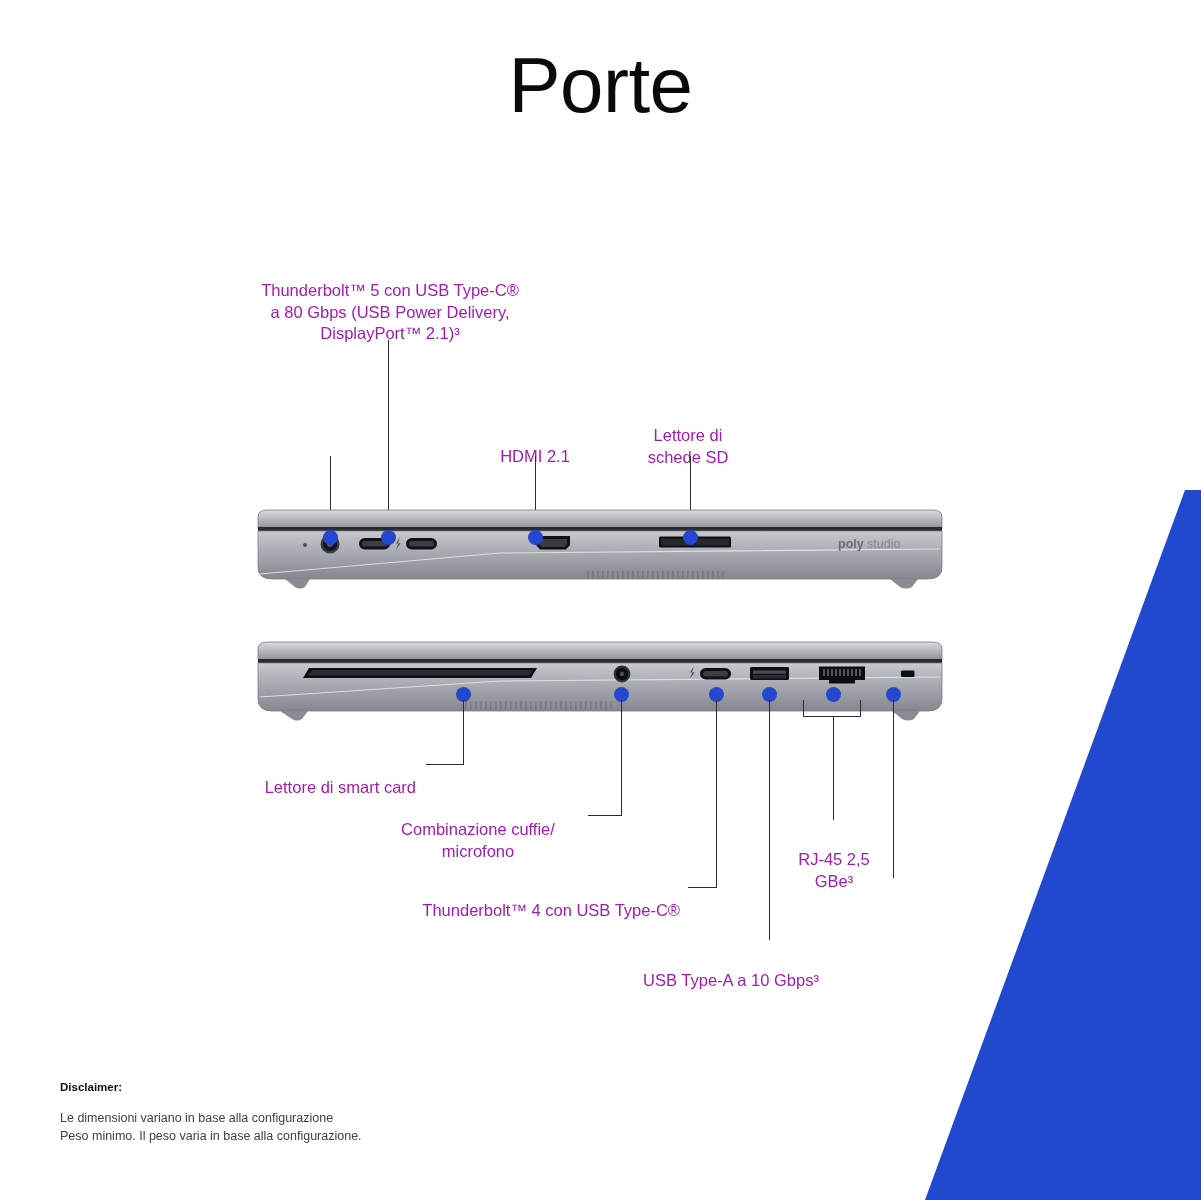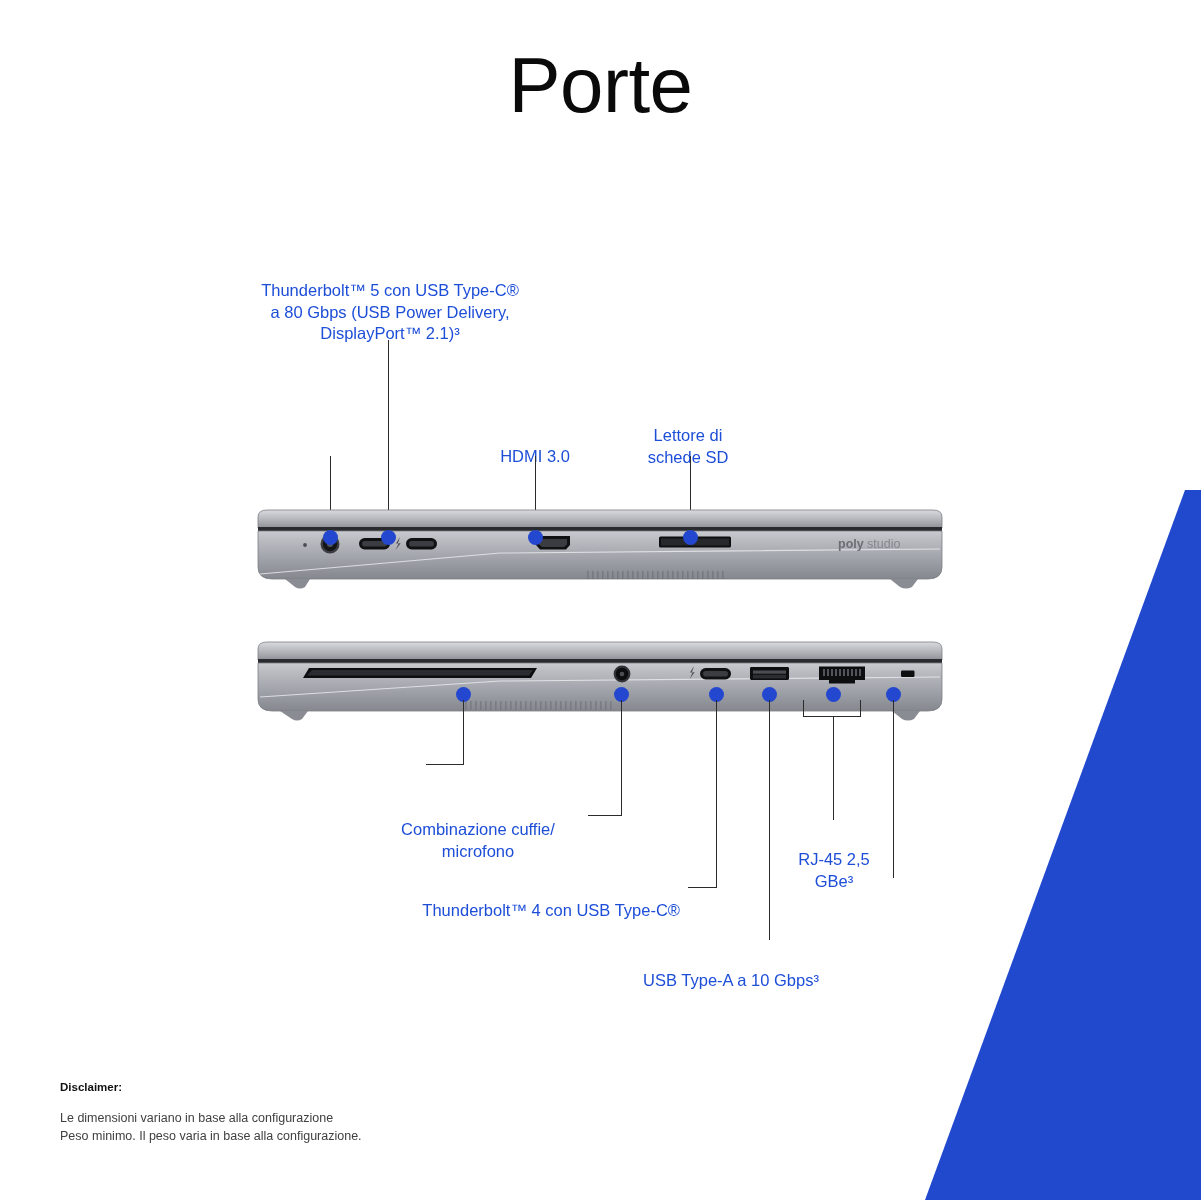--- a/index.html
+++ b/index.html
@@ -28,21 +28,21 @@
     letter-spacing:-0.5px;
     line-height:1;
     color:#0a0a0a;
   }
 
   
   .callout{
     position:absolute;
     font-size:16.5px;
     line-height:1.32;
-    color:#1d4ed8;
+    color:#a21caf;
     white-space:pre-line;
   }
   .callout.c-center{text-align:center;}
   .callout.c-right{text-align:right;}
 
   
   .leader{position:absolute;background:#2b2b2b;}
   .leader.v{width:1px;}
   .leader.h{height:1px;}
 
@@ -79,21 +79,21 @@
   <div class="callout c-center" style="left:190px;top:258px;width:400px;">
     <span>Thunderbolt™ 5 con USB Type-C®
 a 80 Gbps (USB Power Delivery,
 DisplayPort™ 2.1)³</span>
   </div>
   <div class="leader v" style="left:388px;top:340px;height:196px;"></div>
 
   <div class="leader v" style="left:330px;top:456px;height:80px;"></div>
 
   <div class="callout c-center" style="left:450px;top:424px;width:170px;">
-    <span>HDMI 3.0</span>
+    <span>HDMI 2.1</span>
   </div>
   <div class="leader v" style="left:535px;top:456px;height:80px;"></div>
 
   <div class="callout c-center" style="left:596px;top:403px;width:184px;">
     <span>Lettore di
 schede SD</span>
   </div>
   <div class="leader v" style="left:690px;top:456px;height:80px;"></div>
 
   <svg class="device" style="left:250px;top:505px;" width="700" height="95" viewBox="0 0 700 95">
@@ -307,20 +307,23 @@
 
   <div class="hotspot" style="left: 456px; top: 687px; background: rgb(35, 71, 207);"></div>
   <div class="hotspot" style="left: 614px; top: 687px; background: rgb(35, 71, 207);"></div>
   <div class="hotspot" style="left: 709px; top: 687px; background: rgb(35, 71, 207);"></div>
   <div class="hotspot" style="left: 762px; top: 687px; background: rgb(35, 71, 207);"></div>
   <div class="hotspot" style="left: 826px; top: 687px; background: rgb(35, 71, 207);"></div>
   <div class="hotspot" style="left: 886px; top: 687px; background: rgb(35, 71, 207);"></div>
 
   <div class="leader v" style="left:463px;top:700px;height:64px;"></div>
   <div class="leader h" style="left:426px;top:764px;width:38px;"></div>
+  <div class="callout c-right" style="left:150px;top:755px;width:266px;">
+    <span>Lettore di smart card</span>
+  </div>
 
   <div class="leader v" style="left:621px;top:700px;height:115px;"></div>
   <div class="leader h" style="left:588px;top:815px;width:34px;"></div>
   <div class="callout c-center" style="left:372px;top:797px;width:212px;">
     <span>Combinazione cuffie/
 microfono</span>
   </div>
 
   <div class="leader v" style="left:716px;top:700px;height:187px;"></div>
   <div class="leader h" style="left:688px;top:887px;width:29px;"></div>

